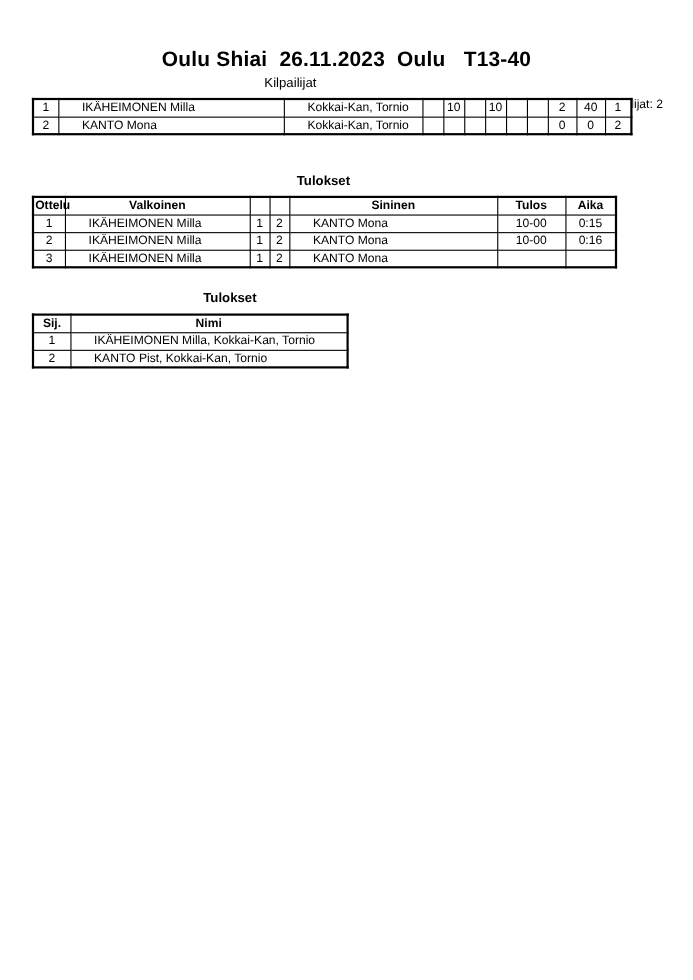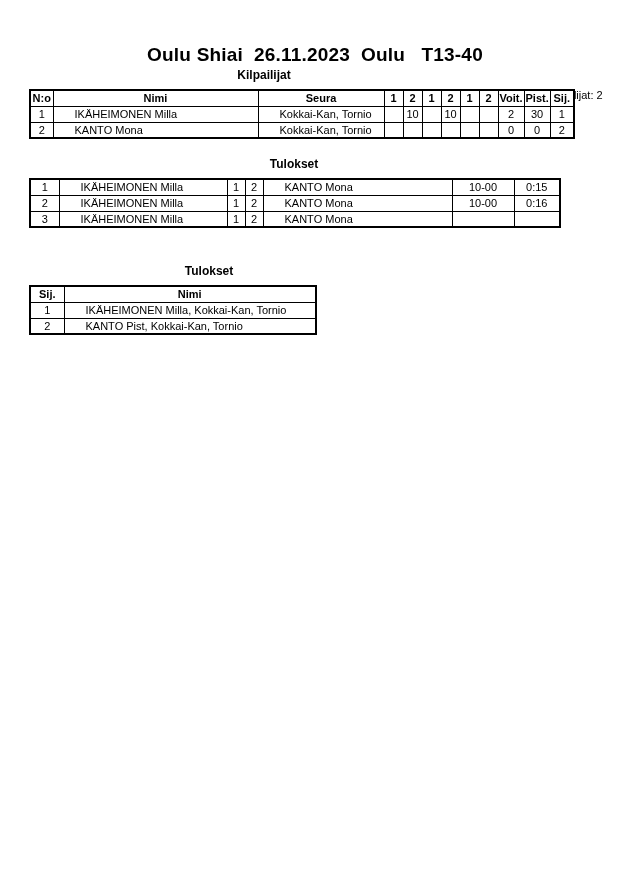--- a/index.html
+++ b/index.html
@@ -11,21 +11,21 @@
     position: relative;
     color: #000;
   }
   .page-title {
     position: absolute; top: 44px; left: 0; width: 630px;
     text-align: center; font-size: 19px; font-weight: bold;
     white-space: pre; letter-spacing: 0.2px;
   }
   .sub-label {
     position: absolute; top: 68px; left: 264px; transform: translateX(-50%);
-    font-size: 12px; font-weight: bold;
+    font-size: 12px; font-weight: normal;
   }
   .count-label {
     position: absolute; top: 69px; left: 547px;
     font-size: 11px;
     margin-top: 20px;
   }
   .section-title {
     position: absolute; transform: translateX(-50%);
     font-size: 12px; font-weight: bold;
   }
@@ -67,46 +67,32 @@
       <col style="width:19px">
       <col style="width:19px">
     <col style="width:19px">
       <col style="width:19px">
       <col style="width:19px">
     <col style="width:26px">
       <col style="width:26px">
       <col style="width:24px">
   </colgroup>
   <tbody>
-      <tr>
-    <th>N:o</th>
-    <th>Nimi</th>
-    <th>Seura</th>
-    <th>1</th>
-    <th>2</th>
-    <th>1</th>
-    <th>2</th>
-    <th>1</th>
-    <th>2</th>
-    <th>Voit.</th>
-    <th>Pist.</th>
-    <th>Sij.</th>
-  </tr>
   <tr>
     <td class="c">1</td>
     <td class="l">IKÄHEIMONEN Milla</td>
     <td class="l">Kokkai-Kan, Tornio</td>
     <td class="c"></td>
     <td class="c">10</td>
     <td class="c"></td>
     <td class="c">10</td>
     <td class="c"></td>
     <td class="c"></td>
     <td class="c">2</td>
-    <td class="c">30</td>
+    <td class="c">40</td>
     <td class="c">1</td>
   </tr>
   <tr>
     <td class="c">2</td>
     <td class="l">KANTO Mona</td>
     <td class="l">Kokkai-Kan, Tornio</td>
     <td class="c"></td>
     <td class="c"></td>
     <td class="c"></td>
     <td class="c"></td>
@@ -125,20 +111,29 @@
   <colgroup>
     <col style="width:29px">
       <col style="width:168px">
     <col style="width:18px">
       <col style="width:18px">
     <col style="width:189px">
       <col style="width:62px">
       <col style="width:46px">
   </colgroup>
   <tbody>
+      <tr>
+    <th>Ottelu</th>
+    <th>Valkoinen</th>
+    <th></th>
+    <th></th>
+    <th>Sininen</th>
+    <th>Tulos</th>
+    <th>Aika</th>
+  </tr>
   <tr>
     <td class="c">1</td>
     <td class="l">IKÄHEIMONEN Milla</td>
     <td class="c">1</td>
     <td class="c">2</td>
     <td class="l">KANTO Mona</td>
     <td class="c">10-00</td>
     <td class="c">0:15</td>
   </tr>
   <tr>

